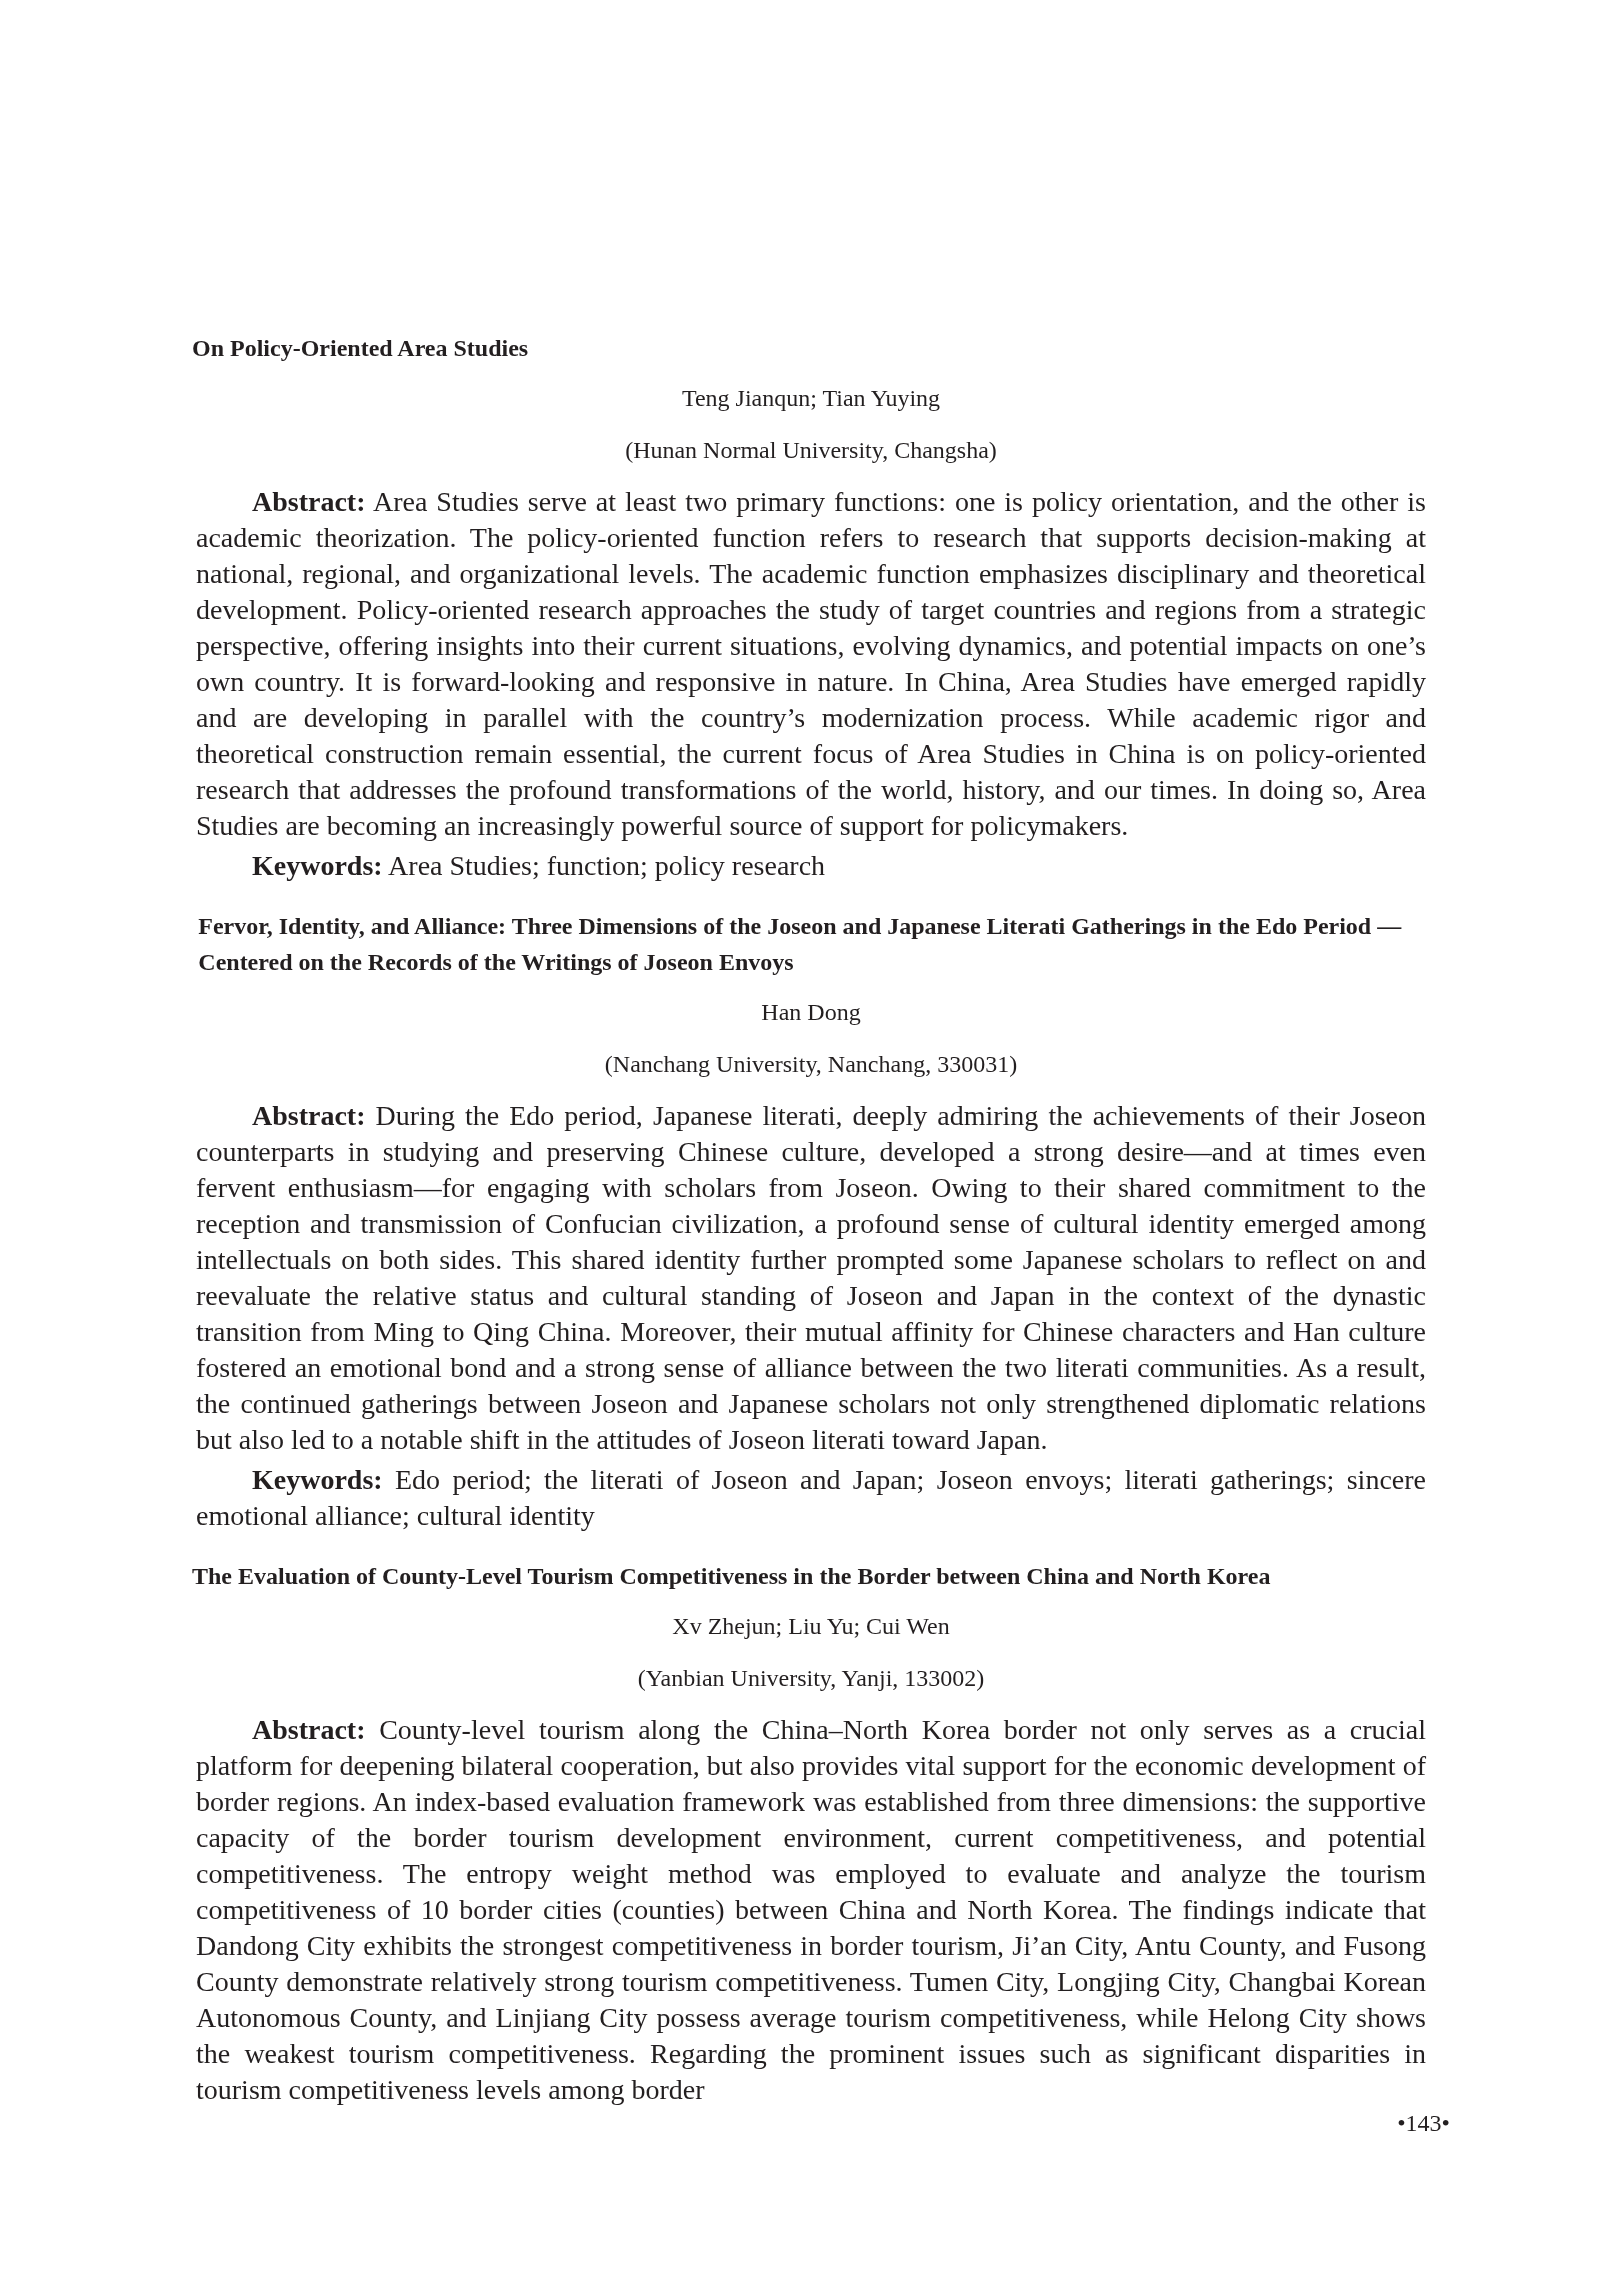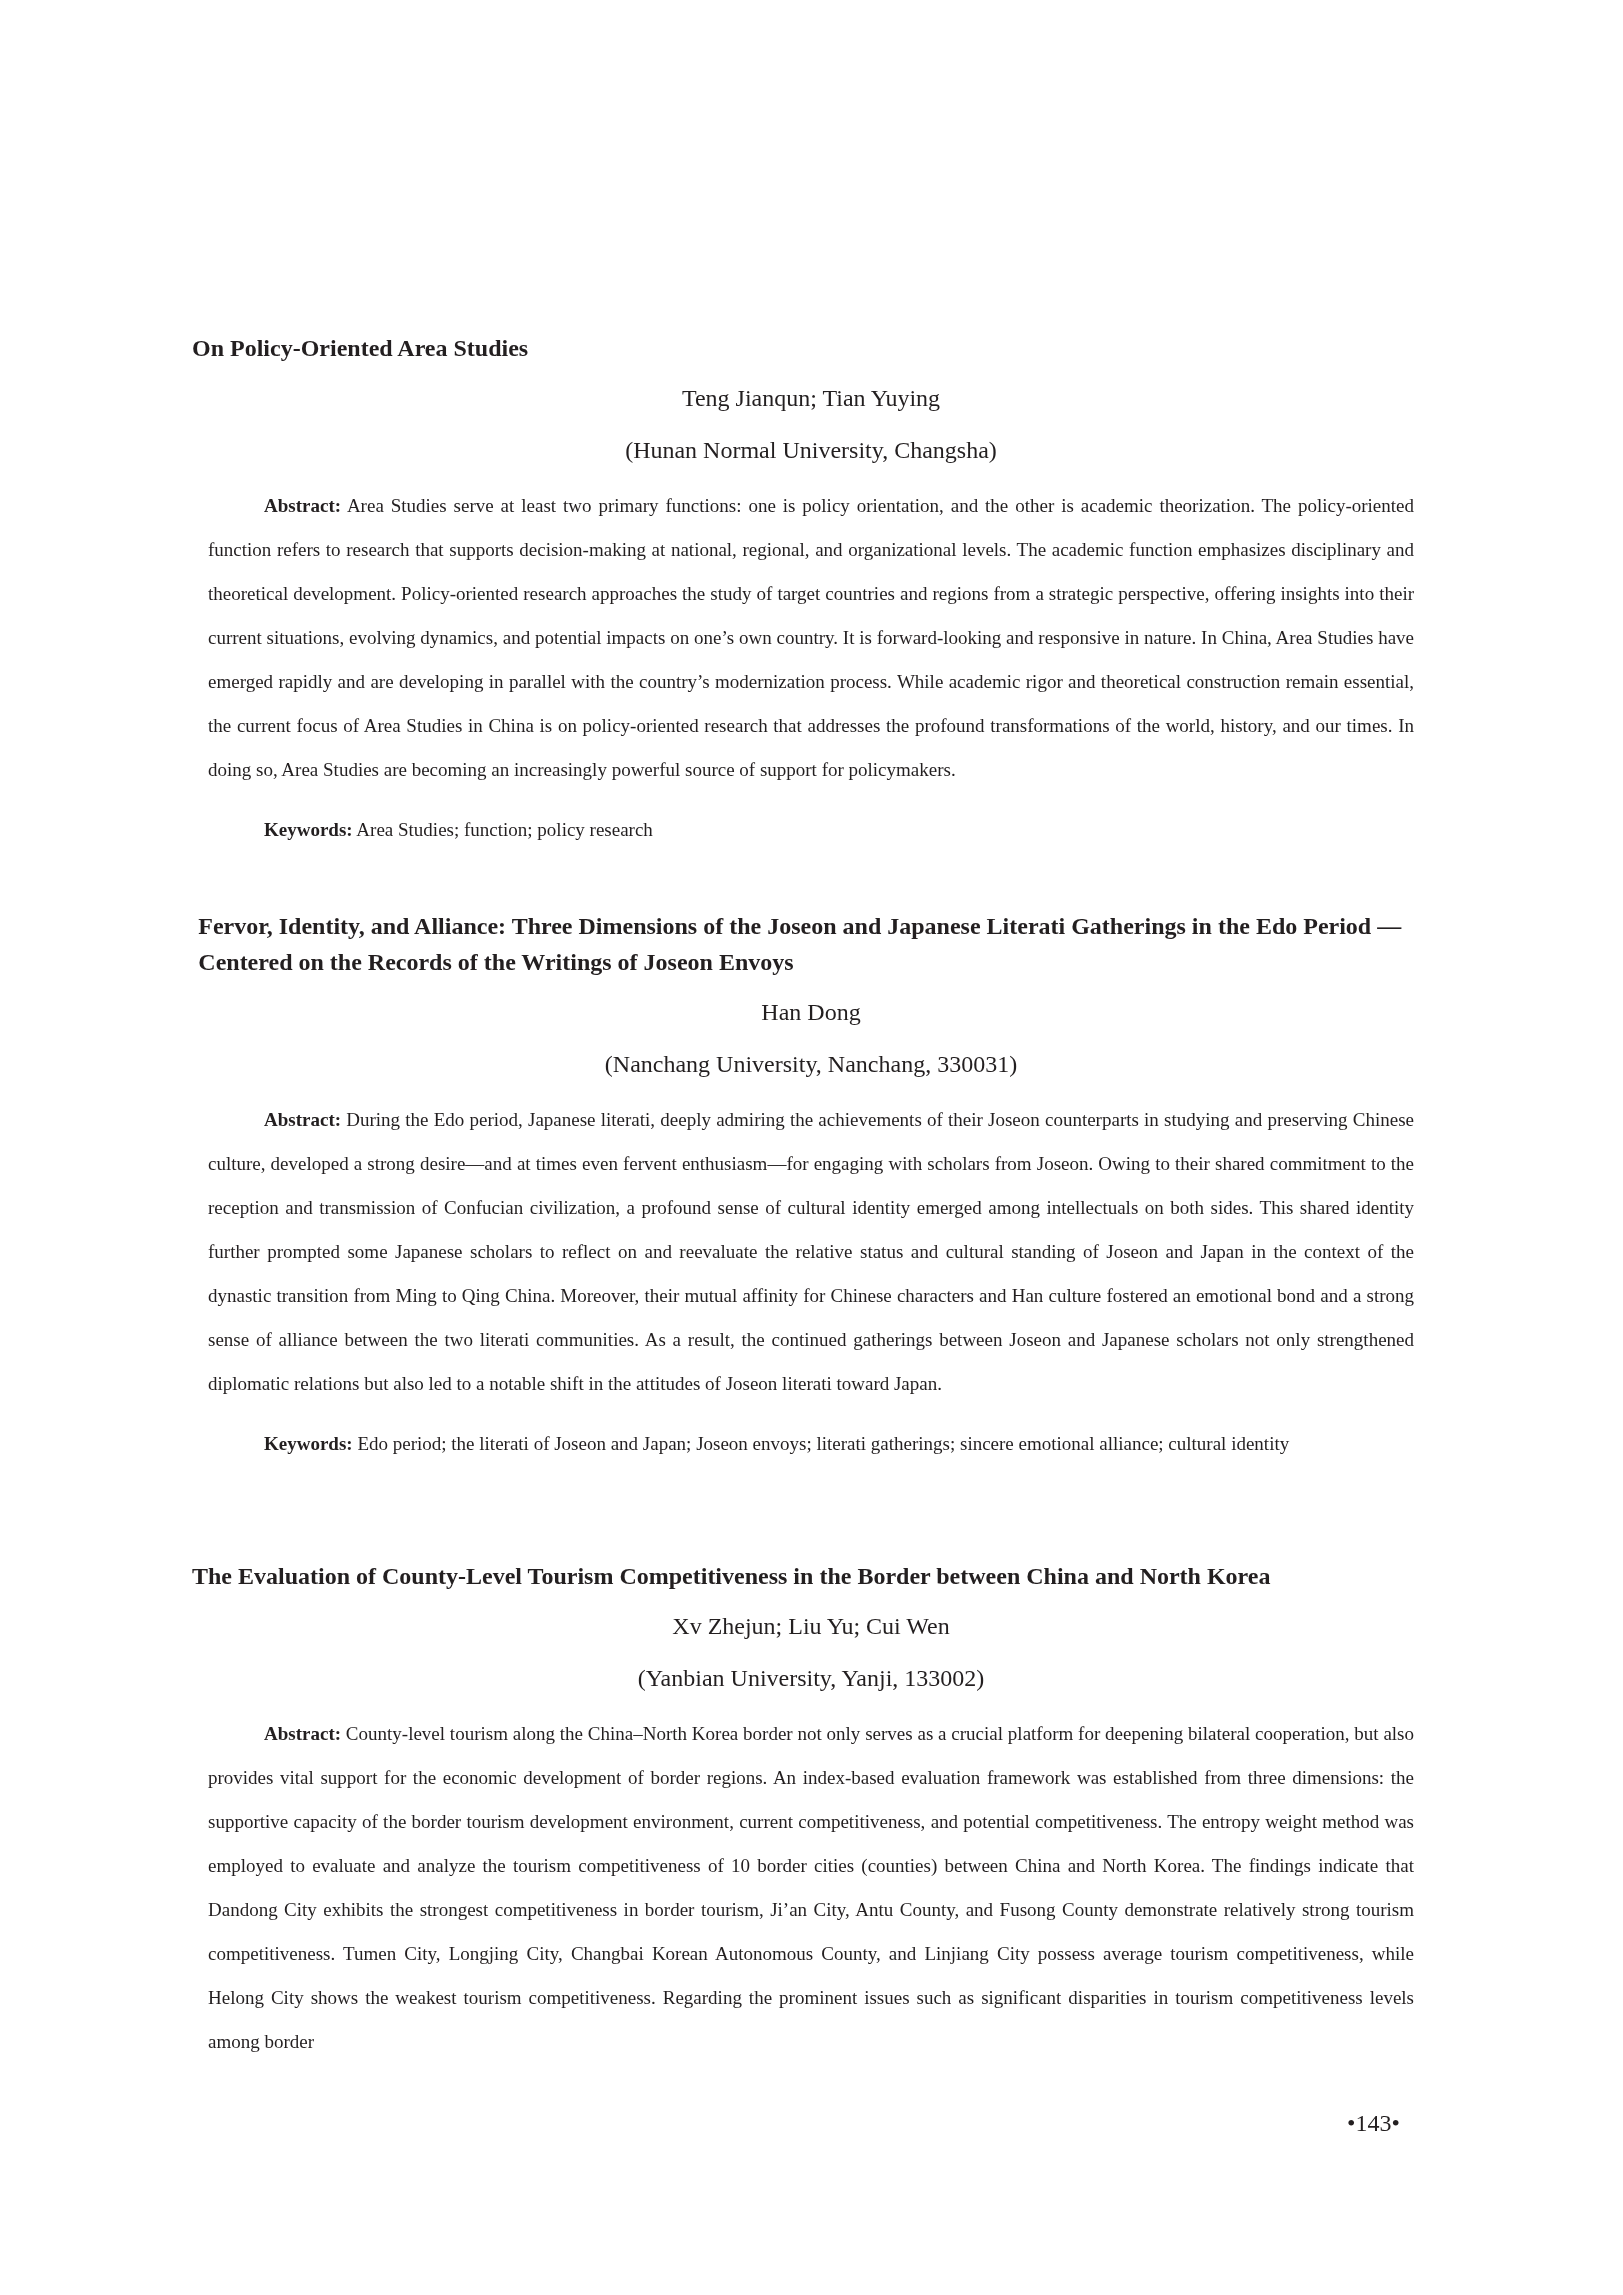--- a/index.html
+++ b/index.html
@@ -35,34 +35,34 @@
     }
     .author, .affil {
       font-size: 24px;
       line-height: 36px;
       text-align: center;
       margin: 16px;
     }
     .author { margin-top: 14.3px; }
     .affil { margin-top: 14.3px; }
     .abstract, .keywords {
-      font-size: 19px;
-      line-height: 44px;
+      font-size: 28px;
+      line-height: 36px;
       text-align: justify;
       text-indent: 56px;
-      margin: 16px;
+      margin: 4px;
     }
     .abstract { margin-top: 16px; }
     .label { font-weight: bold; }
     .pagenum {
       position: absolute;
       left: 1347px;
       width: 103px;
       top: 2107px;
-      text-align: left;
+      text-align: right;
       font-size: 24px;
       line-height: 32px;
     }
   </style>
 </head>
 <body>
 
 <div class="page">
 
   <div class="article" style="top:330px;">

